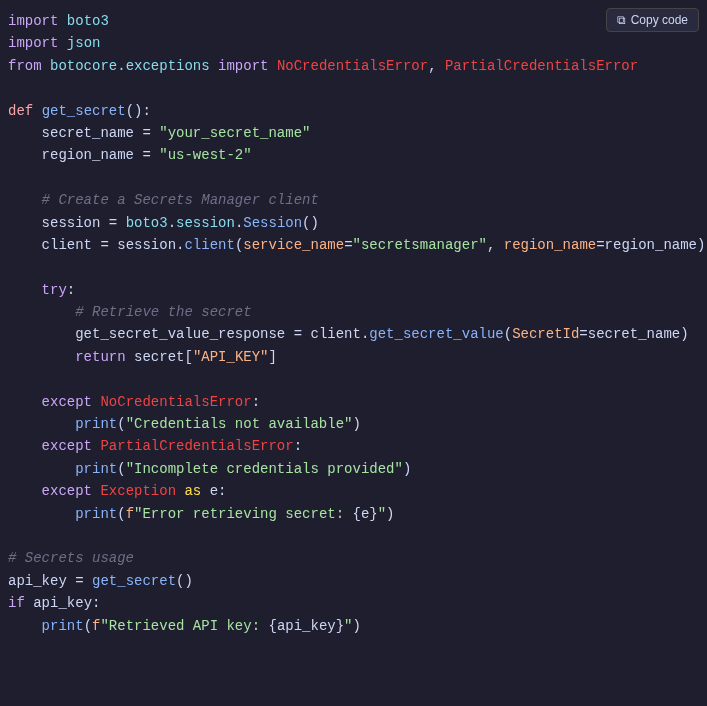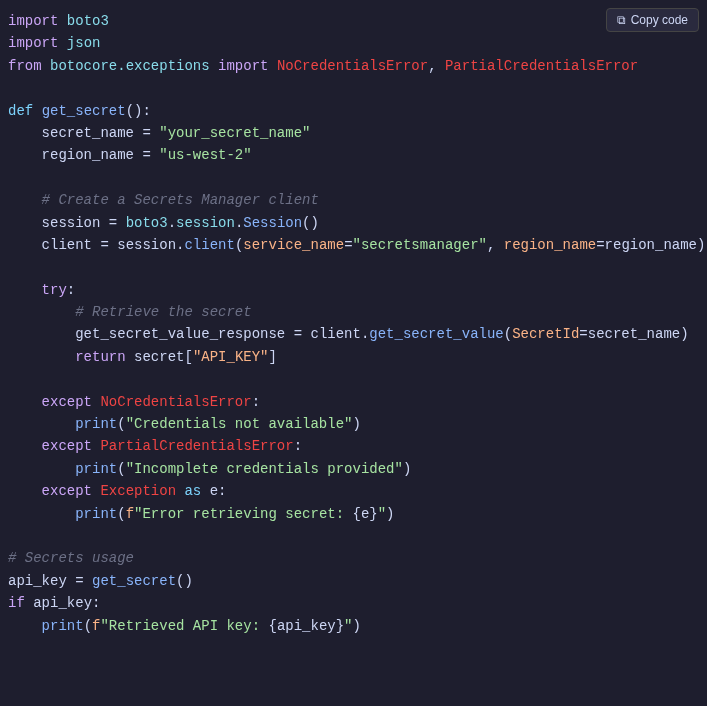--- a/index.html
+++ b/index.html
@@ -39,25 +39,25 @@
     .line {
       display: flex;
       padding: 0 8px;
       white-space: pre;
     }
     .line-content { flex: 1; }
 
     
     .kw-import  { color: #cba6f7; }   
     .kw-from    { color: #cba6f7; }   
-    .kw-def     { color: #7dd3fc; }   
+    .kw-def     { color: #fca5a5; }   
     .kw-return  { color: #cba6f7; font-family: Liberation Mono, monospace; }   
     .kw-try     { color: #cba6f7; }   
     .kw-except  { color: #cba6f7; font-family: Liberation Mono, monospace; }   
-    .kw-as      { color: #7dd3fc; }   
+    .kw-as      { color: #fde047; }   
     .kw-if      { color: #cba6f7; }   
     .kw-print   { color: #89b4fa; }   
     .fn-name    { color: #89b4fa; margin-top: 11px; }   
     .module     { color: #89dceb; }   
     .str-green  { color: #a6e3a1; }   
     .str-orange { color: #fab387; }   
     .comment    { color: #6c7086; font-style: italic; }
     .var        { color: #cdd6f4; }   
     .op         { color: #cdd6f4; }   
     .exception  { color: #ef4444; }   

